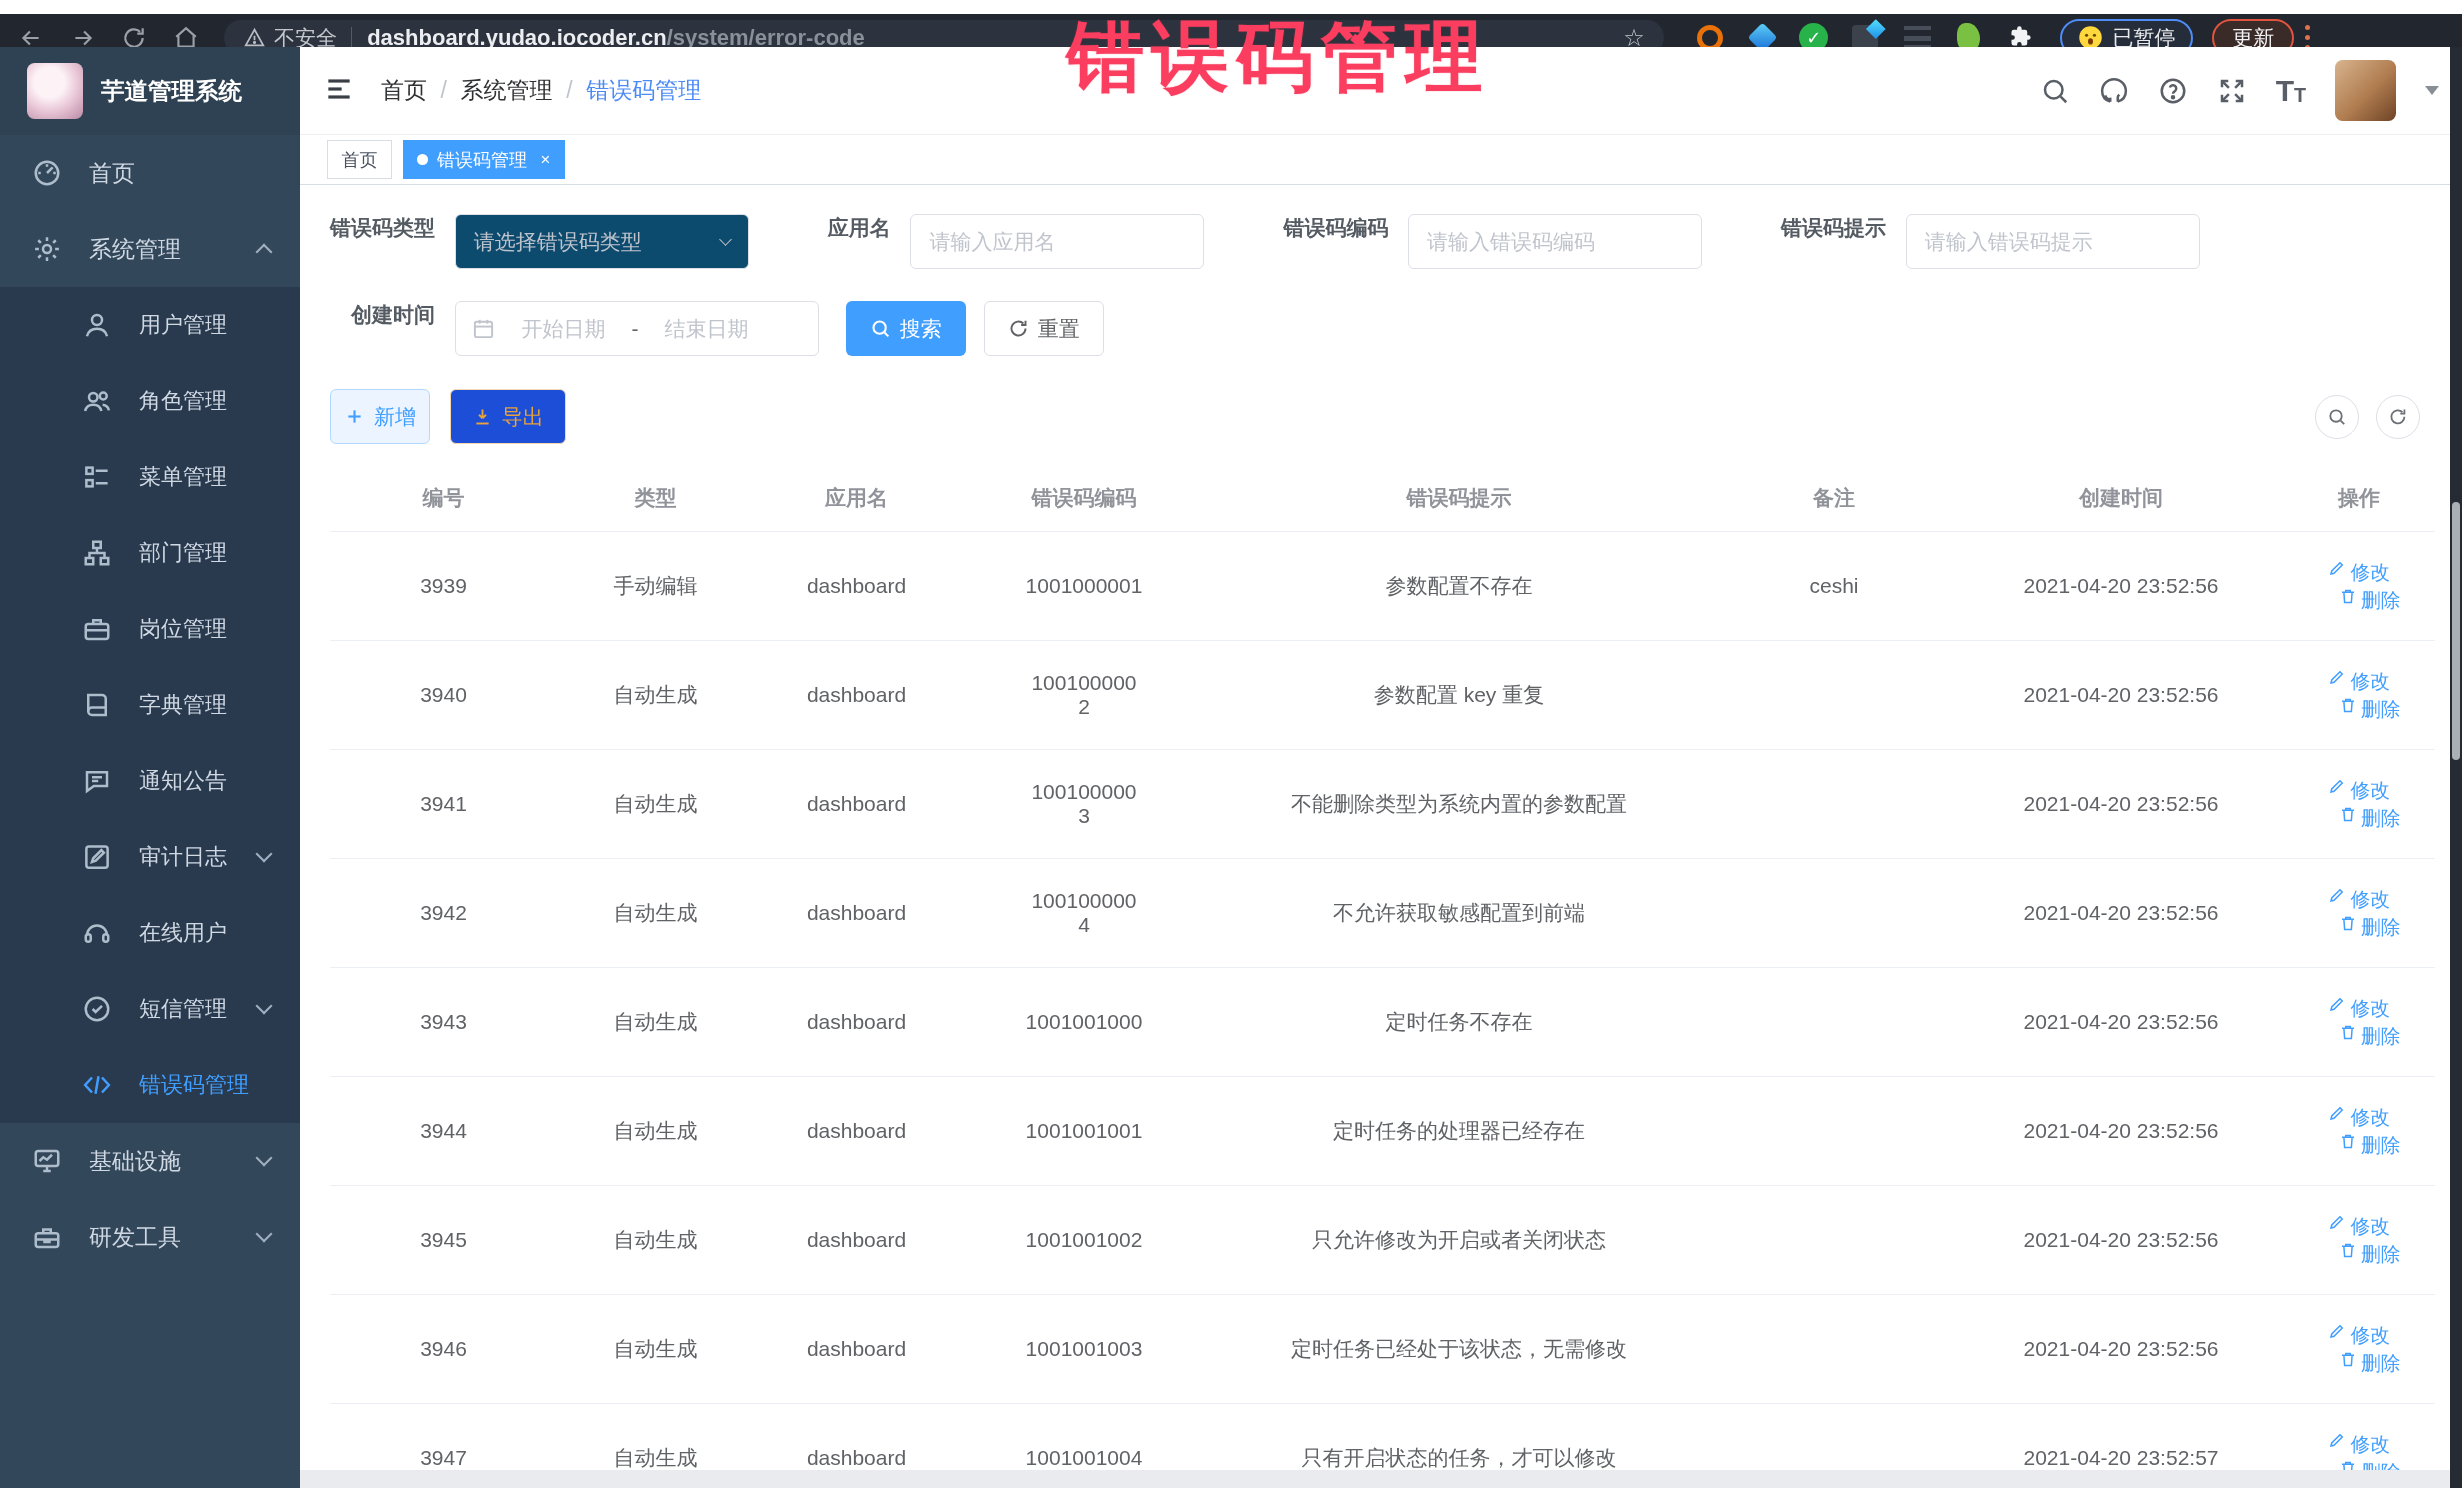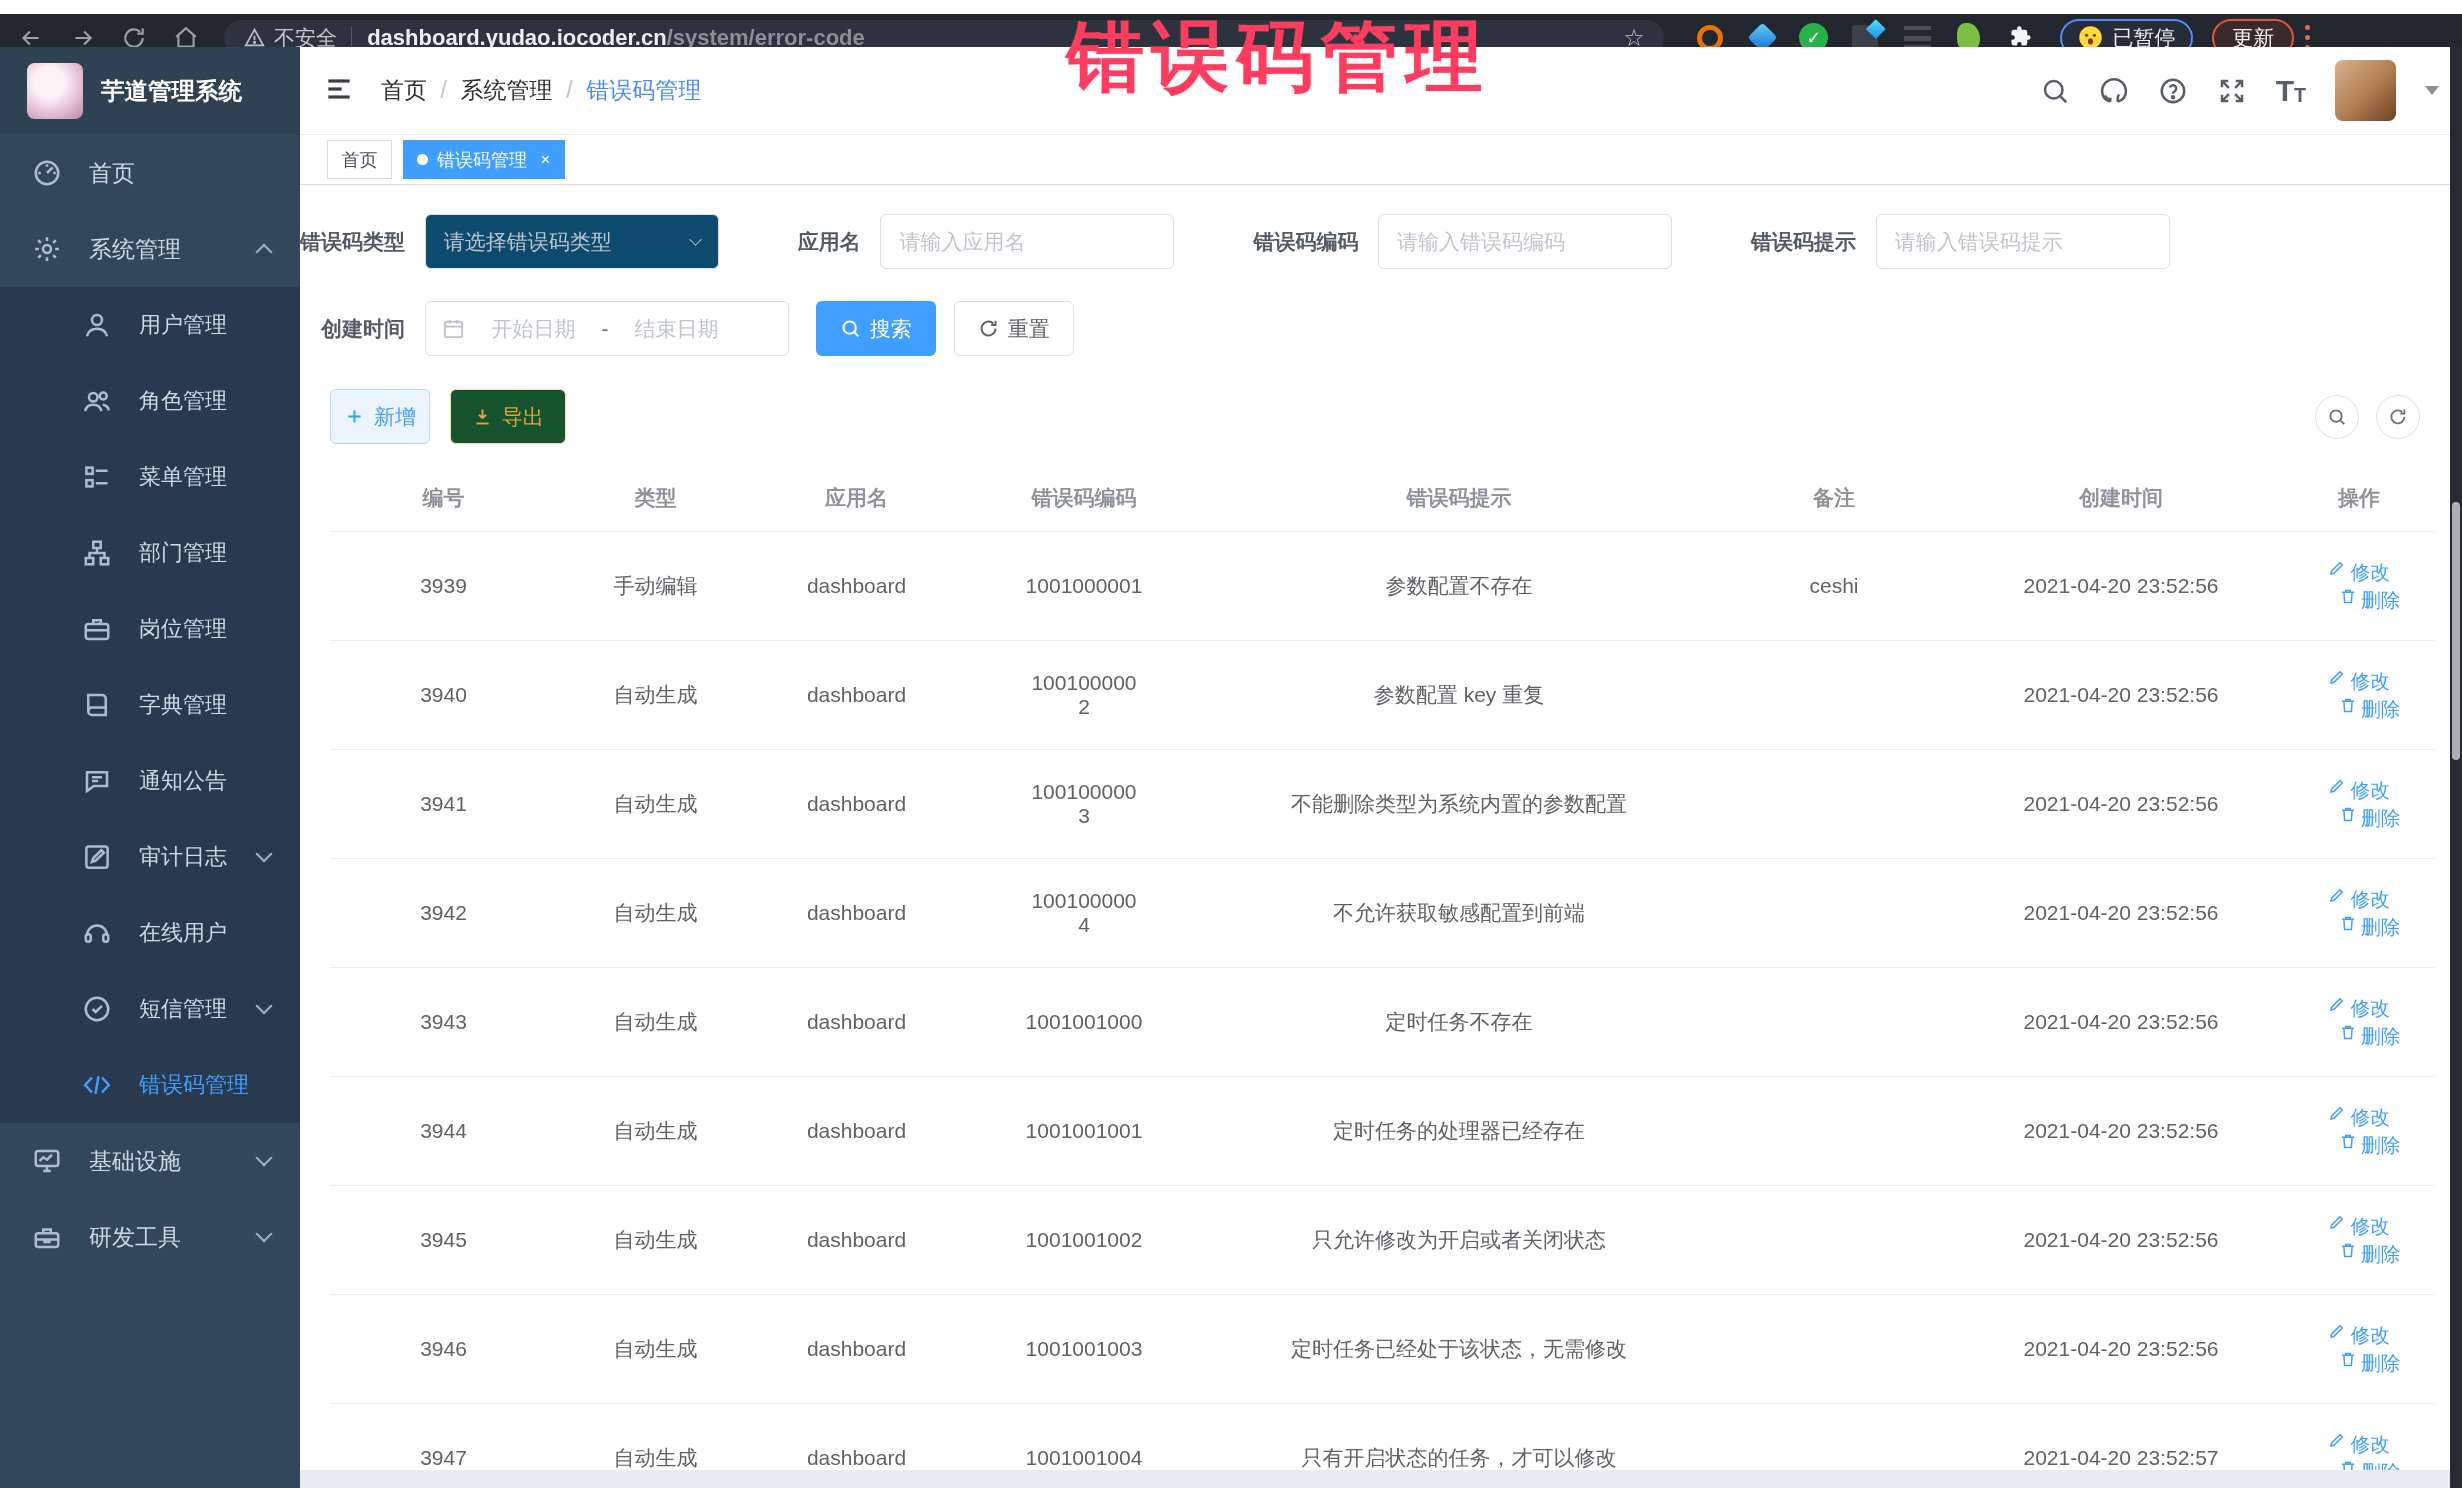--- a/index.html
+++ b/index.html
@@ -72,38 +72,38 @@
 
   
   .tags-bar { position:absolute; left:300px; top:135px; width:2162px; height:50px; background:#fff; border-bottom:0.8px solid #d8dce5; box-shadow:0 1.5px 4.5px rgba(0,0,0,.06); display:flex; align-items:center; padding-left:27px; gap:10.6px; }
   .tag { height:39px; display:flex; align-items:center; padding:0 13.6px; border:0.8px solid #d8dce5; background:#fff; color:#495060; font-size:18px; cursor:pointer; }
   .tag.active { background:#409eff; border-color:#409eff; color:#fff; gap:9px; }
   .tag .dot { width:10.6px; height:10.6px; border-radius:50%; background:#fff; }
   .tag .close { font-size:16.7px; margin-left:4.5px; }
 
   
   .content { position:absolute; left:300px; top:185px; width:2150px; background:#fff; }
-  .filter-row { display:flex; align-items:center; margin-top:29px; }
+  .filter-row { display:flex; margin-top:29px; margin-left:30px; }
   .f-label { font-size:21px; font-weight:bold; color:#555b63; margin-right:19.7px; }
   .f-field { height:55px; border:0.8px solid #dcdfe6; border-radius:6px; background:#0c4a6e; display:flex; align-items:center; padding:0 18px; font-size:21px; color:#c0c4cc; }
   .f-select { width:294px; justify-content:space-between; }
   .f-input { width:294px; border:0.8px solid #dcdfe6; border-radius:6px; height:55px; font-size:21px; padding:0 18px; color:#606266; outline:none; }
   .f-input::placeholder { color:#c0c4cc; }
   .sel-caret { width:9px; height:9px; border-right:1.5px solid #c0c4cc; border-bottom:1.5px solid #c0c4cc; transform:rotate(45deg); margin-top:-4.5px; }
   .gap-l { margin-left:79px; }
   .date-box { width:364px; height:55px; border:0.8px solid #dcdfe6; border-radius:6px; display:flex; align-items:center; padding:0 16.7px; gap:26px; font-size:21px; color:#c0c4cc; }
   .date-box .cal { color:#c0c4cc; display:flex; }
   .date-box .cal svg { width:23px; height:23px; }
   .date-sep { color:#606266; }
   .btn { height:55px; border-radius:6px; font-size:21px; display:inline-flex; align-items:center; justify-content:center; gap:9px; cursor:pointer; border:0.8px solid transparent; }
   .btn svg { width:21px; height:21px; }
   .btn-primary { background:#409eff; color:#fff; padding:0 23px; margin-left:27px; }
   .btn-plain { background:#fff; border-color:#dcdfe6; color:#606266; padding:0 23px; margin-left:18px; }
   .btn-add { background:#ecf5ff; border-color:#b3d8ff; color:#409eff; padding:0 13px; }
-  .btn-export { background:#14532d; border-color:#f5dab1; color:#e6a23c; padding:0 21px; margin-left:19.7px; }
+  .btn-export { background:#1d4ed8; border-color:#f5dab1; color:#e6a23c; padding:0 21px; margin-left:19.7px; }
   .toolbar { display:flex; align-items:center; margin-top:33px; margin-left:30px; margin-right:30px; }
   .tool-circles { margin-left:auto; display:flex; gap:16.7px; }
   .circle-btn { width:44px; height:44px; border-radius:50%; border:0.8px solid #dcdfe6; background:#fff; color:#6b7076; display:flex; align-items:center; justify-content:center; cursor:pointer; }
   .circle-btn svg { width:19.7px; height:19.7px; }
 
   
   table.grid { width:2105px; margin:23px 0 0 30px; border-collapse:collapse; table-layout:fixed; }
   table.grid th { font-size:21px; color:#909399; font-weight:bold; padding:16.7px 4.5px 19.7px; border-bottom:0.8px solid #ebeef5; text-align:center; }
   table.grid td { font-size:21px; color:#606266; padding:26px 4.5px; border-bottom:0.8px solid #ebeef5; text-align:center; vertical-align:middle; }
   td.code-cell { white-space:pre-line; }

